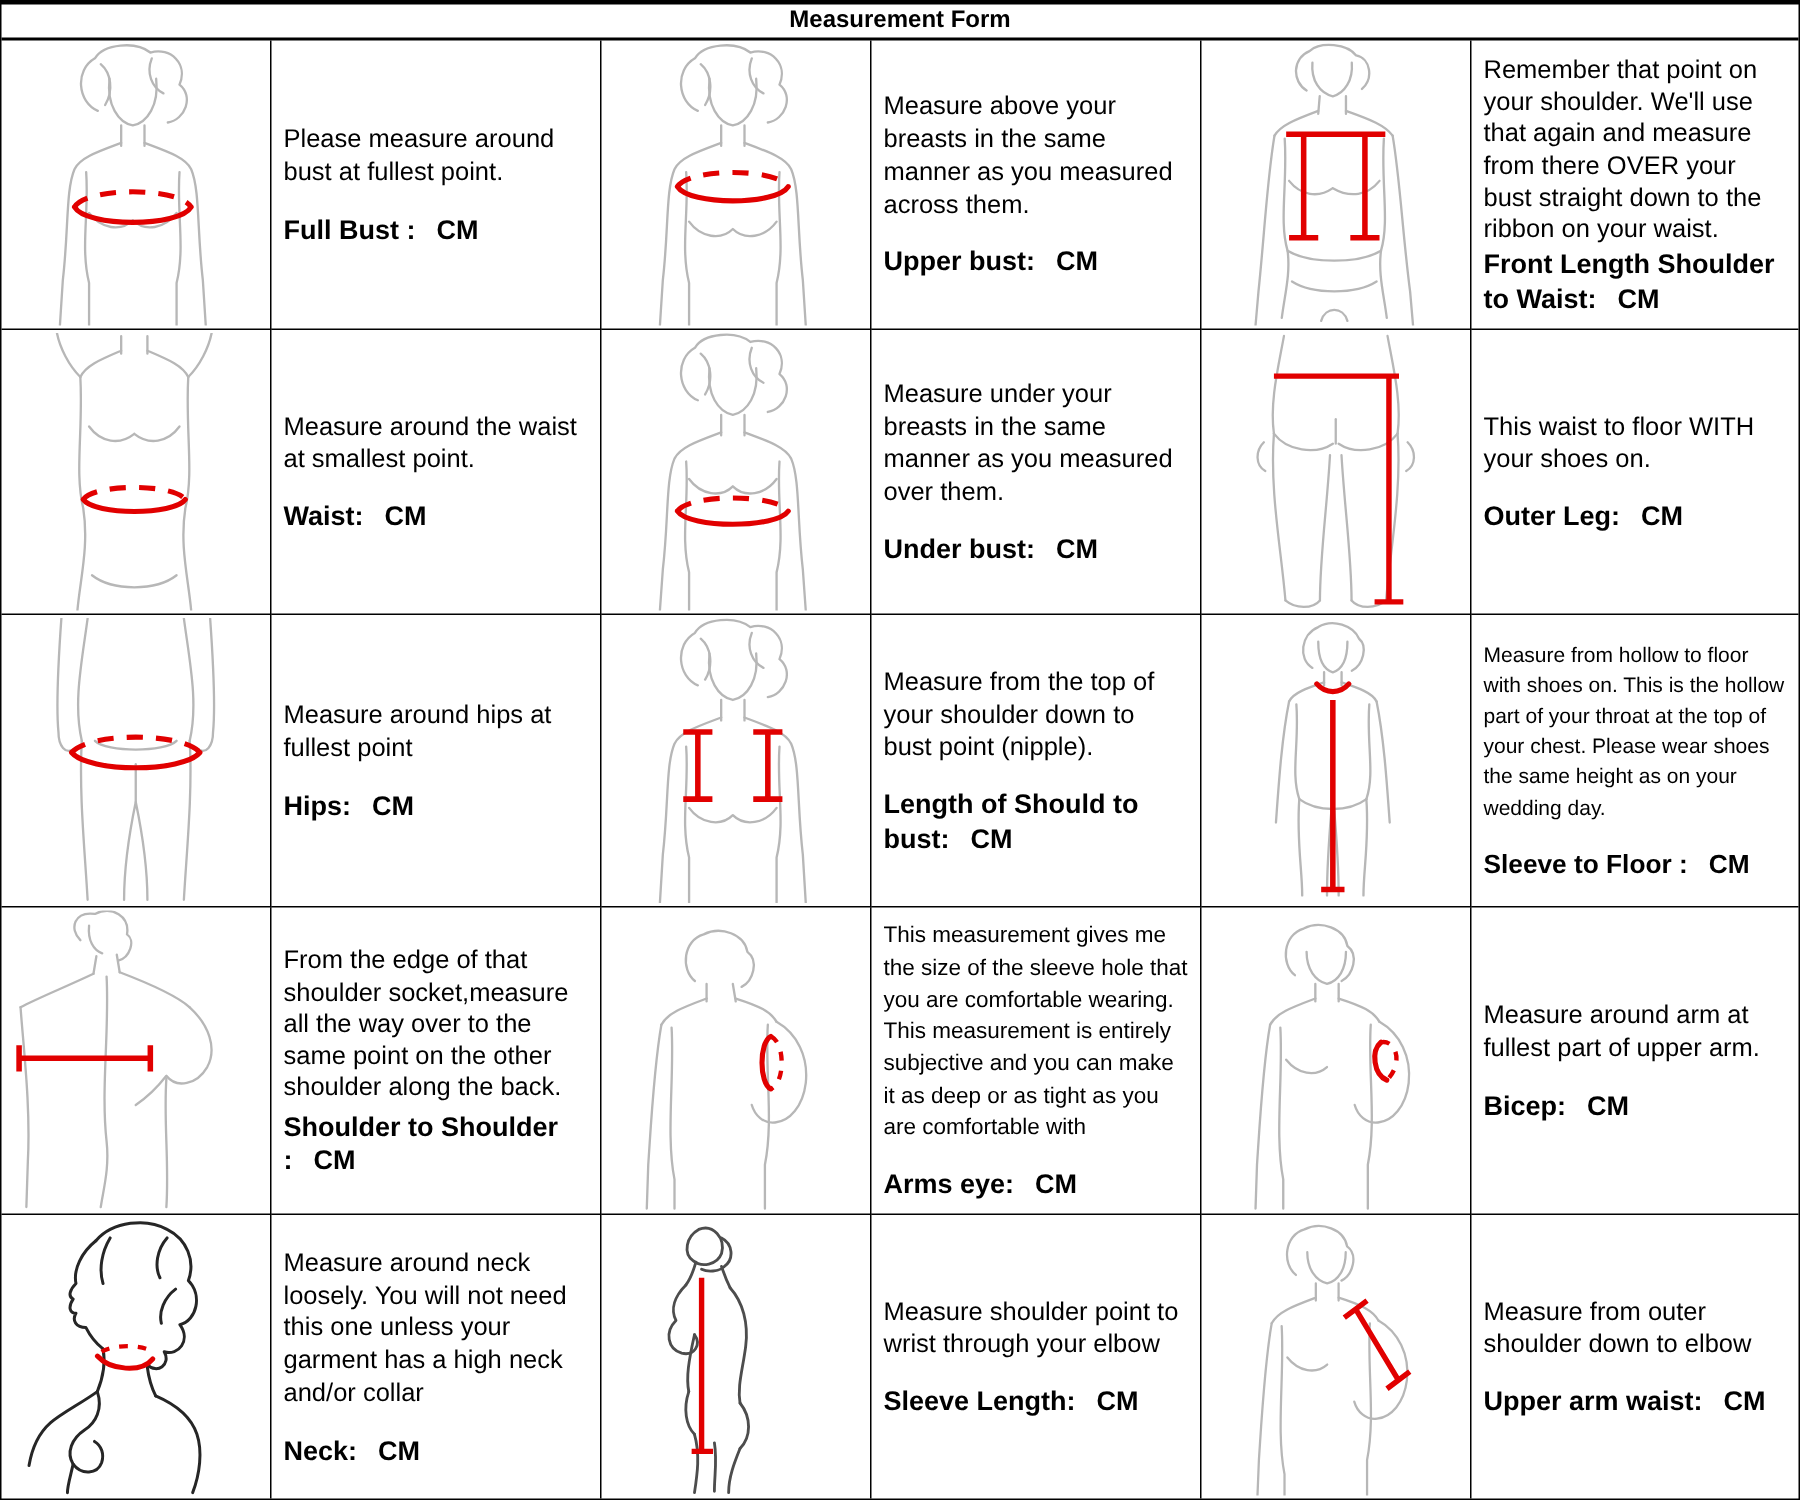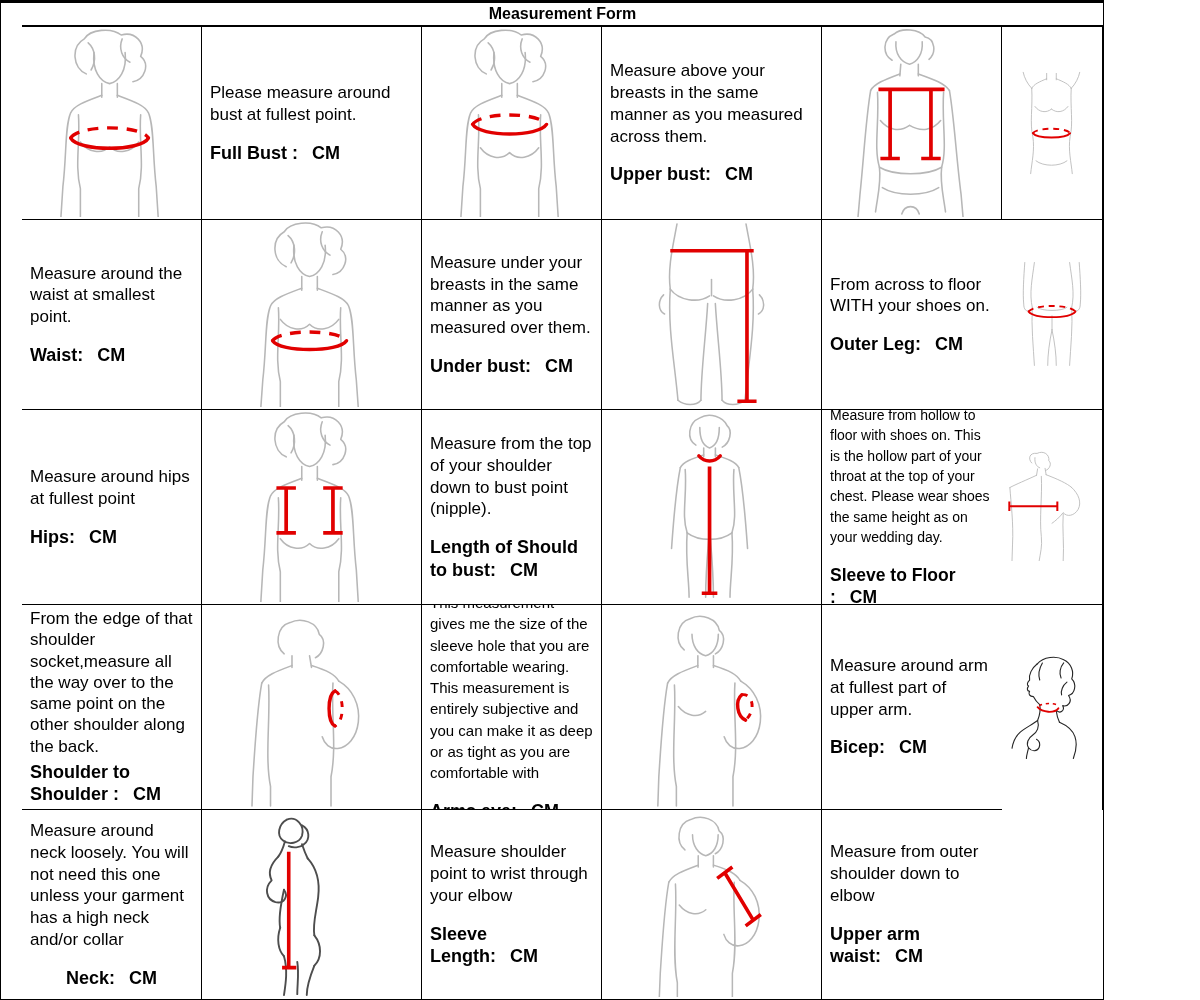--- a/index.html
+++ b/index.html
@@ -1,38 +1,37 @@
 <!DOCTYPE html>
 <html><head>
 <meta charset="utf-8">
 <style>
   html,body{margin:0;padding:0;background:#fff;}
   body{font-family:"Liberation Sans","DejaVu Sans",sans-serif;color:#000;}
   .form{
-    width:1104px;height:1000px;box-sizing:border-box;
+    width:1200px;height:1000px;box-sizing:border-box;
     border:1px solid #000;border-top:3px solid #000;
     display:grid;
     grid-template-columns:180px 220px 180px 220px 180px auto;
     grid-template-rows:24px 193px 190px 195px 205px auto;
     background:#fff;
-    padding-left:21px;
   }
   .title-cell{
     grid-column:1 / -1;
     border-bottom:2px solid #000;
     display:flex;align-items:center;justify-content:center;
     font-weight:bold;font-size:16px;
   }
   .cell{
     box-sizing:border-box;
     border-right:1px solid #000;border-bottom:1px solid #000;
     overflow:hidden;
   }
   .cell.lastcol{border-right:none;}
-  .cell.lastrow{border-bottom:none;align-items:center;}
+  .cell.lastrow{border-bottom:none;}
   .fig{display:flex;align-items:center;justify-content:center;padding:2px;}
   .fig svg{width:100%;height:100%;}
   .txt{
     display:flex;flex-direction:column;justify-content:center;
     padding:6px 8px;
   }
   .desc{margin:0;font-size:17px;line-height:1.28;}
   .label{margin:16px 0 0 0;font-size:18px;font-weight:bold;line-height:1.25;}
   .label .unit{margin-left:14px;}
   .txt.tight .desc{font-size:17px;line-height:1.25;}
@@ -110,20 +109,24 @@
         <path d="M78,46 C62,52 52,56 48,63 M97,46 C114,52 124,56 129,63"></path>
         <path d="M48,63 C43,92 41,132 37,170 L35,193 M129,63 C134,92 136,132 141,170 L143,193"></path>
         <path d="M55,65 C57,96 51,122 57,142 C59,158 55,172 53,188 M123,65 C121,96 127,122 121,142 C119,158 123,172 125,188"></path>
         <path d="M58,94 C66,104 78,106 88,99 M120,94 C112,104 100,106 88,99"></path>
         <path d="M57,142 C72,151 106,151 121,142"></path>
         <path d="M60,163 C74,172 104,172 118,163 M80,190 C83,180 95,180 98,190"></path>
       </g>
       <path class="rm2" d="M56,62 L124,62 M68,62 L68,133 M58,133 L78,133 M110,62 L110,133 M100,133 L120,133"></path>
     </svg>
   </div>
+  <div class="cell txt tight lastcol">
+    <p class="desc">Remember that point on your shoulder. We'll use that again and measure from there OVER your bust straight down to the ribbon on your waist.</p>
+    <p class="label"><span>Front Length Shoulder to Waist:</span><span class="unit">CM</span></p>
+  </div>
 
   <div class="cell fig">
     <svg viewBox="0 0 180 190">
       <g class="sk">
         <path d="M80,2 L80,14 M98,2 L98,14"></path>
         <path d="M80,12 C66,18 56,22 52,30 M98,12 C112,18 122,22 126,30"></path>
         <path d="M52,30 C44,22 38,10 36,0 M126,30 C134,22 140,10 142,0"></path>
         <path d="M52,30 C54,66 48,96 54,120 C58,146 52,168 50,190 M126,30 C124,66 130,96 124,120 C120,146 126,168 128,190"></path>
         <path d="M58,64 C66,75 79,77 89,69 M120,64 C112,75 99,77 89,69"></path>
         <path d="M60,166 C74,177 104,177 118,166"></path>
@@ -167,21 +170,21 @@
         <path d="M90,60 L90,77"></path>
         <path d="M47,70 C44,110 52,150 55,186 M133,70 C136,110 128,150 125,186"></path>
         <path d="M86,85 C84,120 79,156 79,186 M94,85 C96,120 101,156 101,186"></path>
         <path d="M55,186 C62,192 74,192 79,186 M125,186 C118,192 106,192 101,186"></path>
         <path d="M40,76 C34,82 34,92 41,96 M140,76 C146,82 146,92 139,96"></path>
       </g>
       <path class="rm2" d="M47,30 L134,30 M127,30 L127,187 M117,187 L137,187"></path>
     </svg>
   </div>
   <div class="cell txt lastcol">
-    <p class="desc">From across to floor WITH your shoes on.</p>
+    <p class="desc">This waist to floor WITH your shoes on.</p>
     <p class="label"><span>Outer Leg:</span><span class="unit">CM</span></p>
   </div>
 
   <div class="cell fig">
     <svg viewBox="0 0 180 195">
       <g class="sk">
         <path d="M57,0 C53,30 47,58 53,84 M123,0 C127,30 133,58 127,84"></path>
         <path d="M39,0 C37,28 35,58 37,78 C37,88 42,93 47,90 M141,0 C143,28 145,58 143,78 C143,88 138,93 133,90"></path>
         <path d="M62,84 C70,92 110,92 118,84"></path>
         <path d="M90,100 L90,126"></path>

